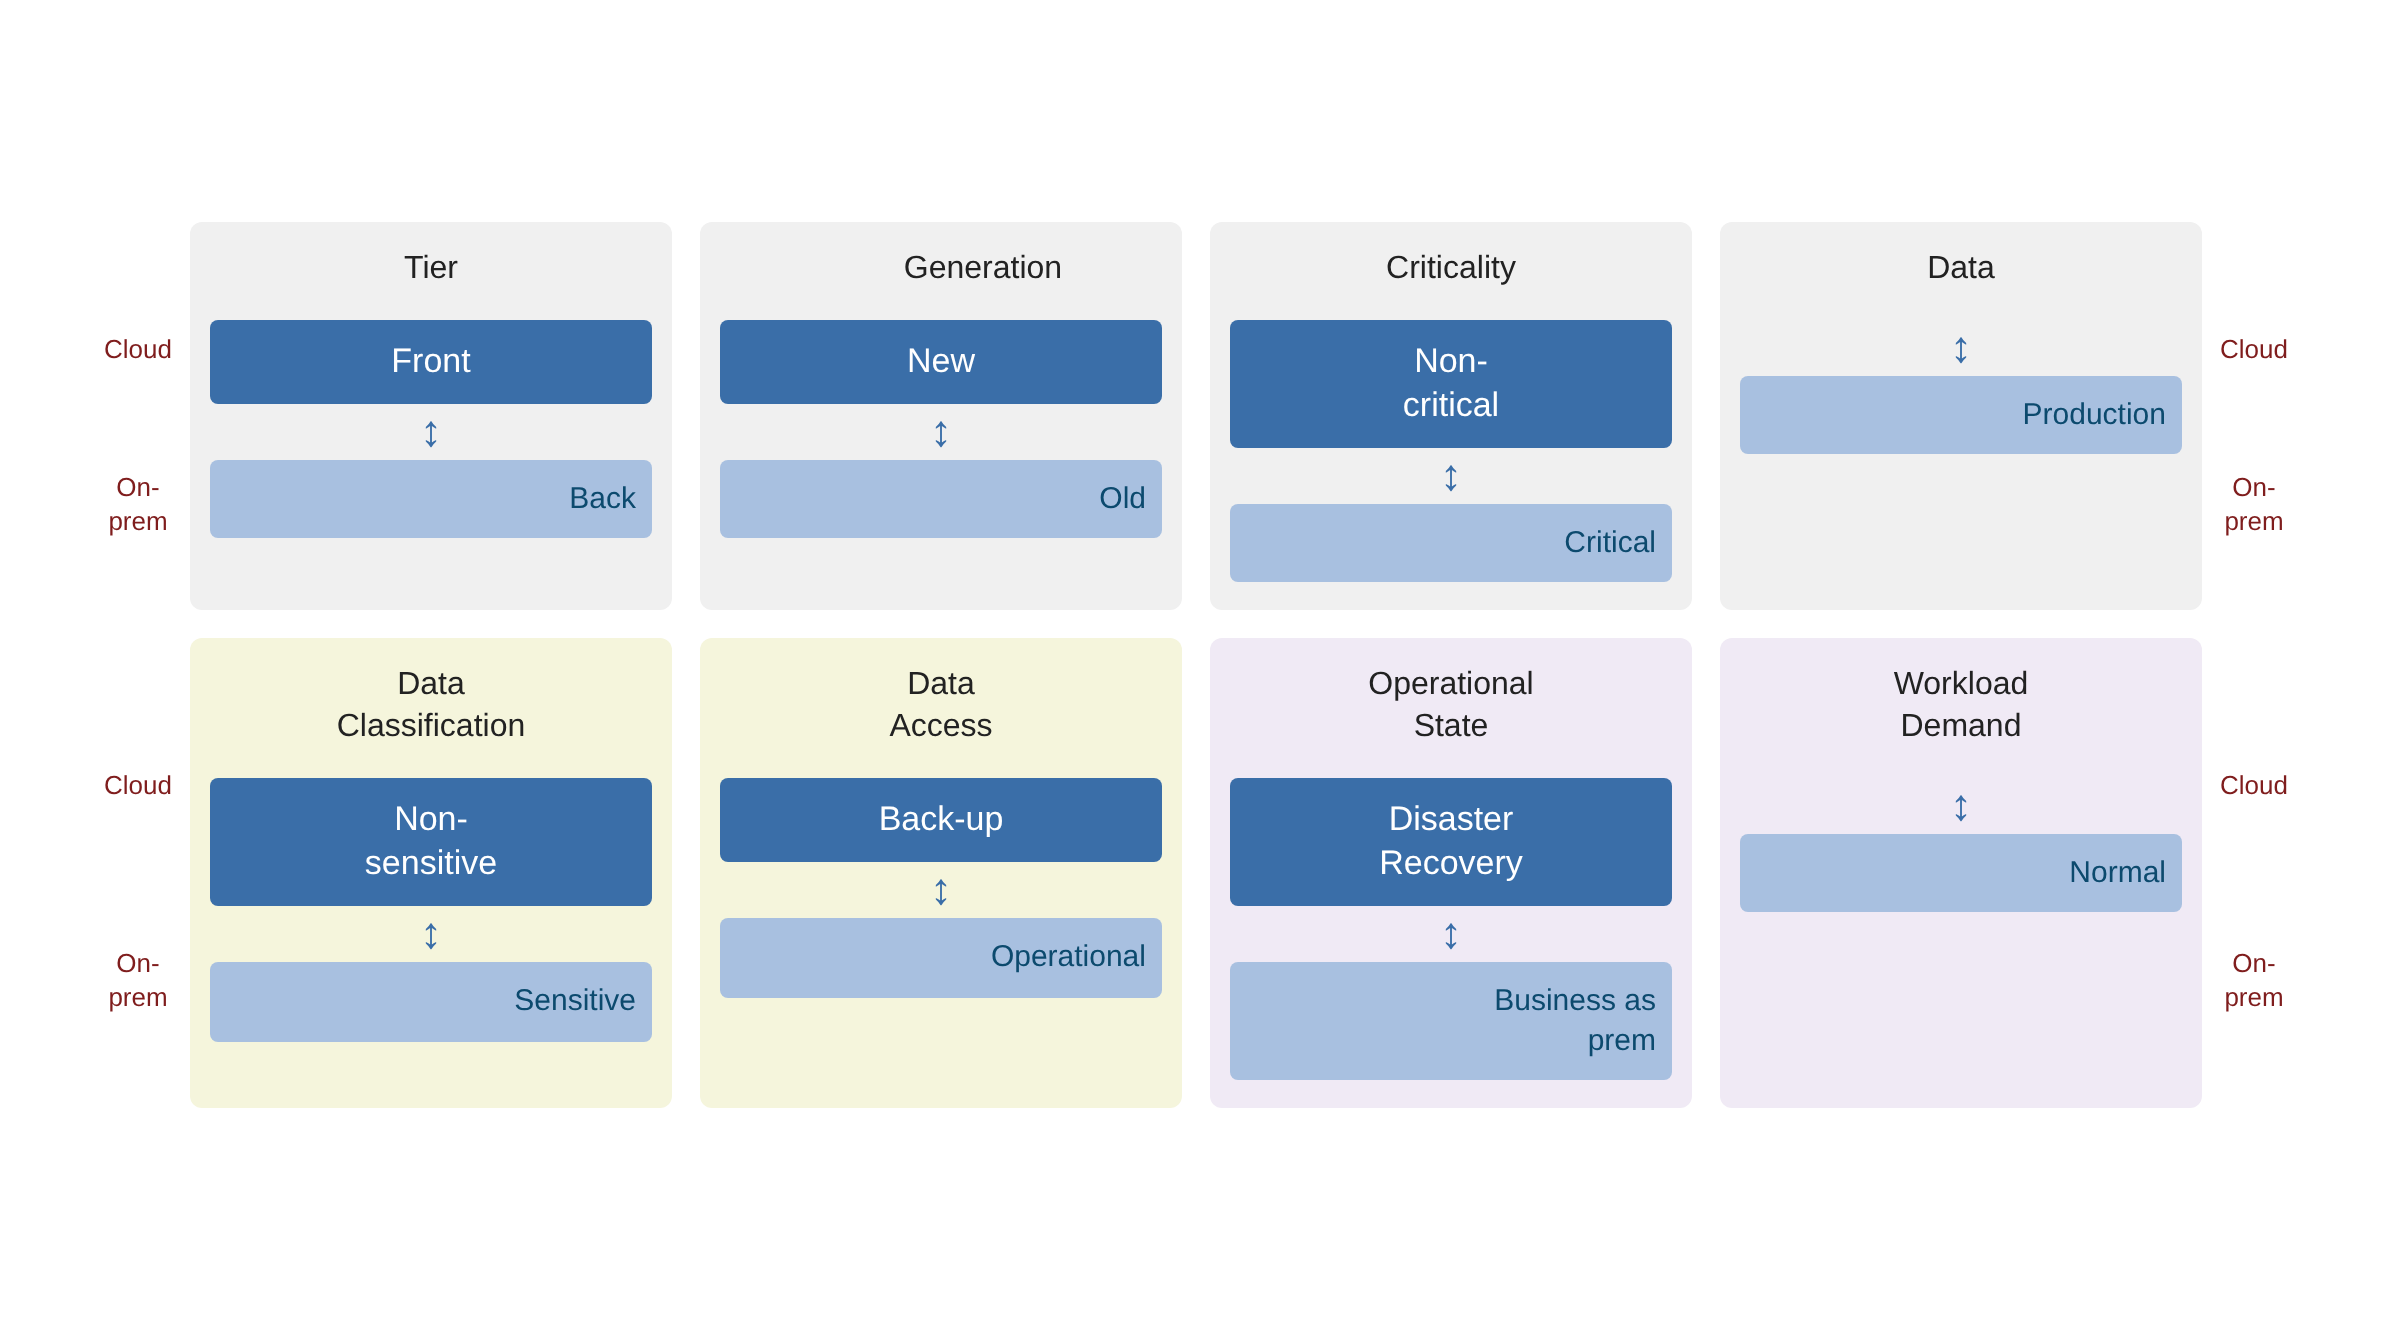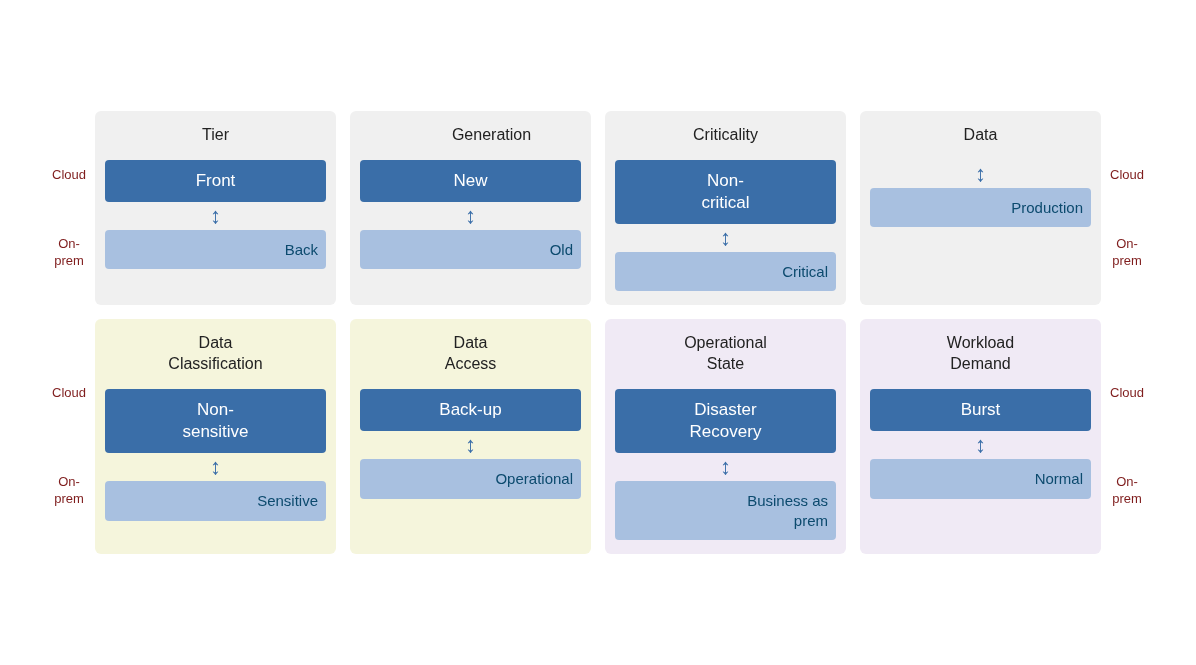--- a/index.html
+++ b/index.html
@@ -184,21 +184,20 @@
 Recovery</div>
           <div class="arrow-container">
             <span class="arrow">↕</span>
           </div>
           <div class="box-light" style="white-space: pre-line;">Business as
 prem</div>
         </div>
         <div class="card card-purple">
           <div class="card-title" style="white-space: pre-line;">Workload
 Demand</div>
-          <div class="box-dark" style="white-space: pre-line;">Burst</div>
           <div class="arrow-container">
             <span class="arrow">↕</span>
           </div>
           <div class="box-light" style="white-space: pre-line;">Normal</div>
         </div>
       </div>
       <div class="side-label-col">
         <div class="side-label" style="white-space: pre-line;">Cloud</div>
         <div class="side-label" style="white-space: pre-line;">On-
 prem</div>

